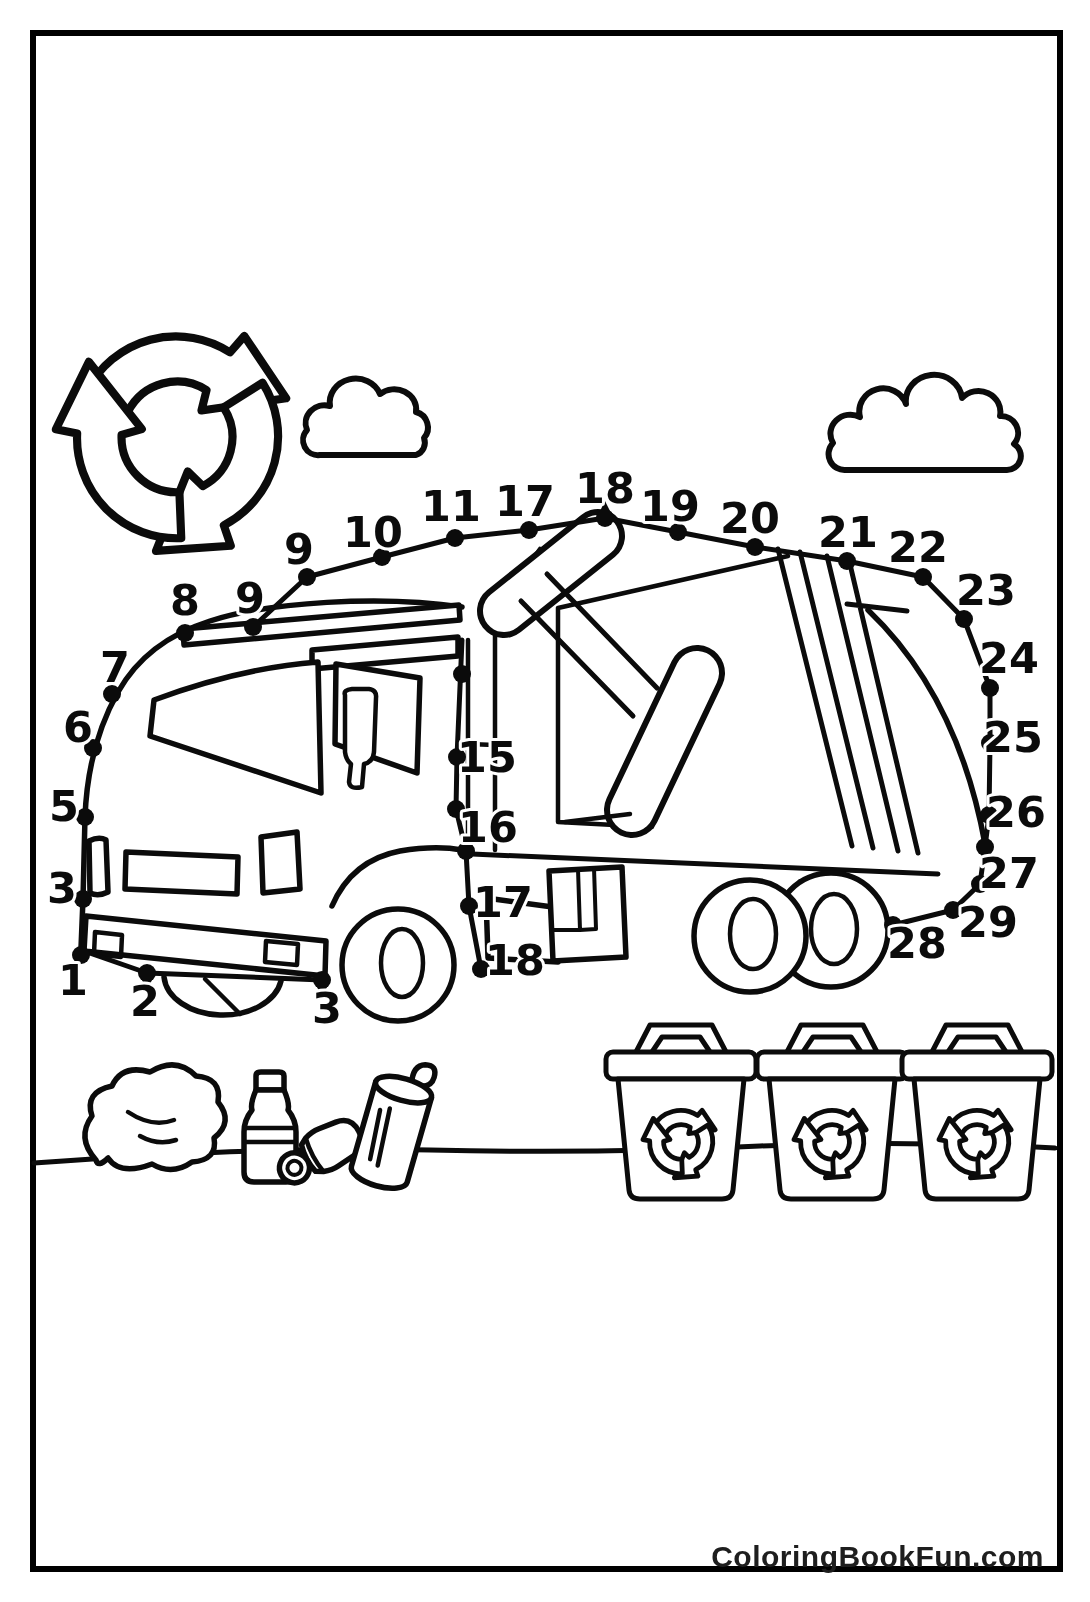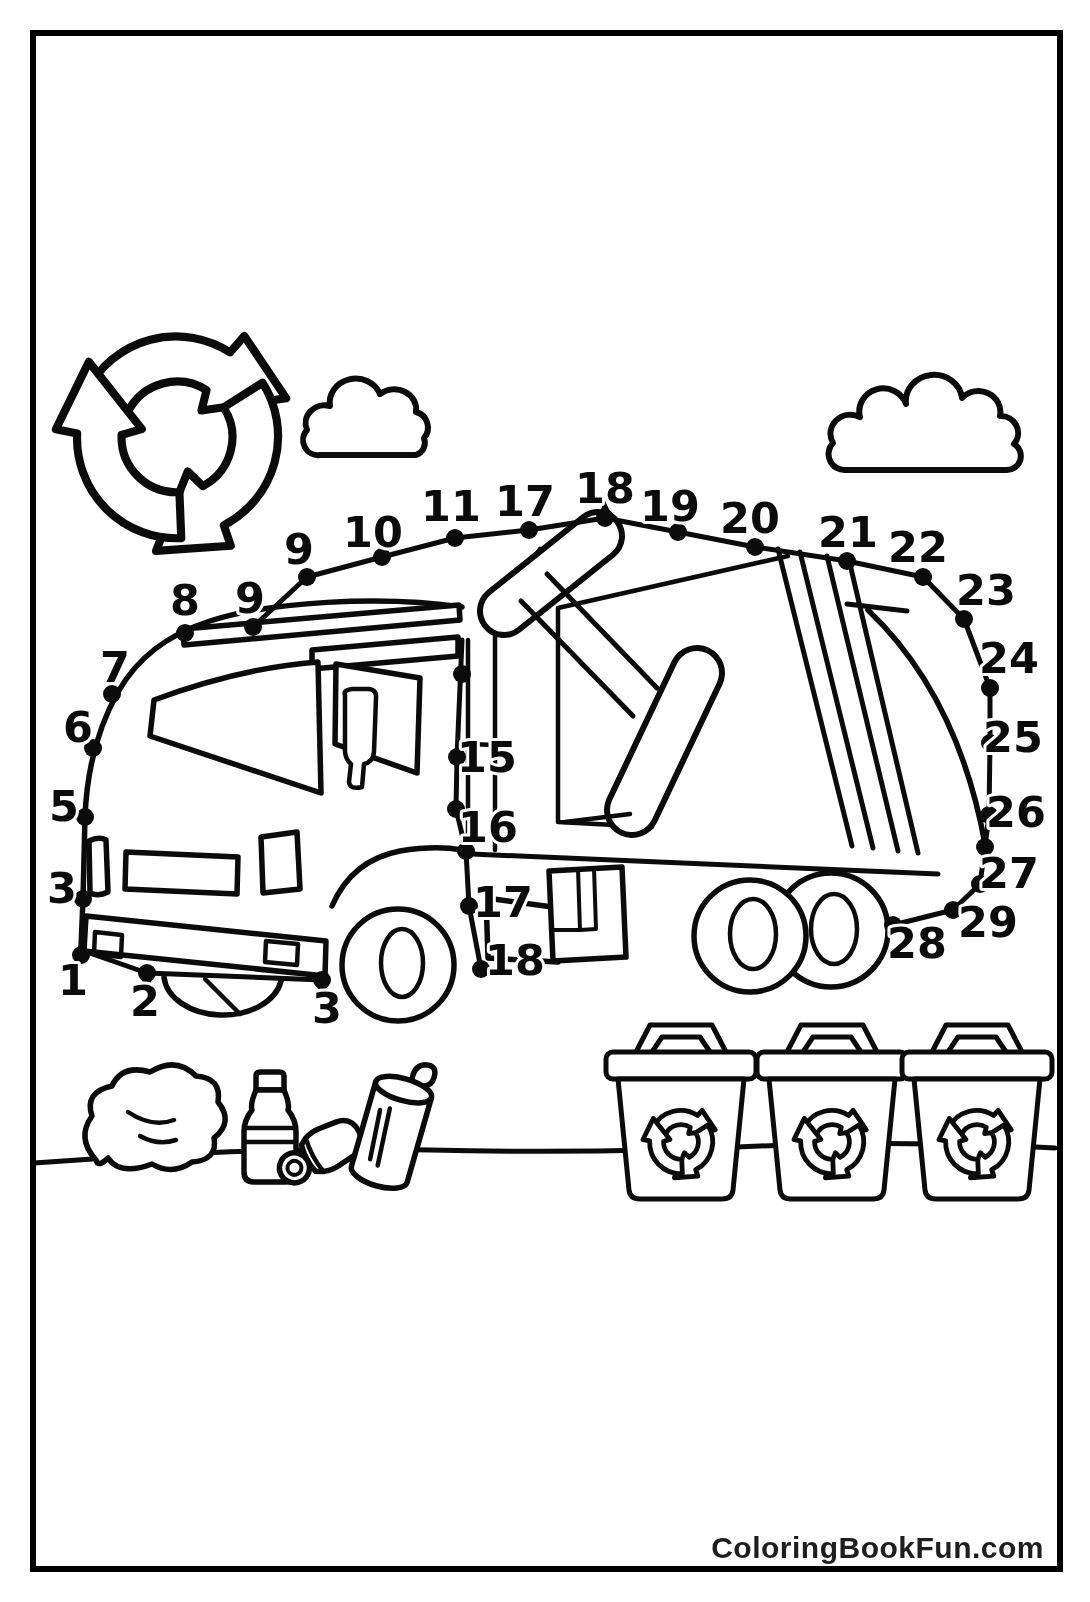--- a/index.html
+++ b/index.html
@@ -1,21 +1,21 @@
 <!DOCTYPE html>
 <html><head>
 <meta charset="utf-8">
 <style>
   html,body{margin:0;padding:0;background:#fff;}
   body{width:1090px;height:1602px;position:relative;overflow:hidden;
        font-family:"Liberation Sans",sans-serif;}
   .frame{position:absolute;inset:30px 27px 30px 30px;border:6px solid #000;
          background:#fff;box-sizing:border-box;}
   .art{position:absolute;left:0;top:0;width:1090px;height:1602px;}
-  .footer{position:absolute;right:46px;bottom:37px;font-size:30px;font-weight:700;
+  .footer{position:absolute;right:46px;bottom:28px;font-size:30px;font-weight:700;
           letter-spacing:.5px;font-family:"Liberation Sans",sans-serif;}
 </style>
 </head>
 <body>
 
 <div class="frame"></div>
 
 <svg class="art" viewBox="0 0 1090 1602">
   <defs>
     <g id="recycle">

